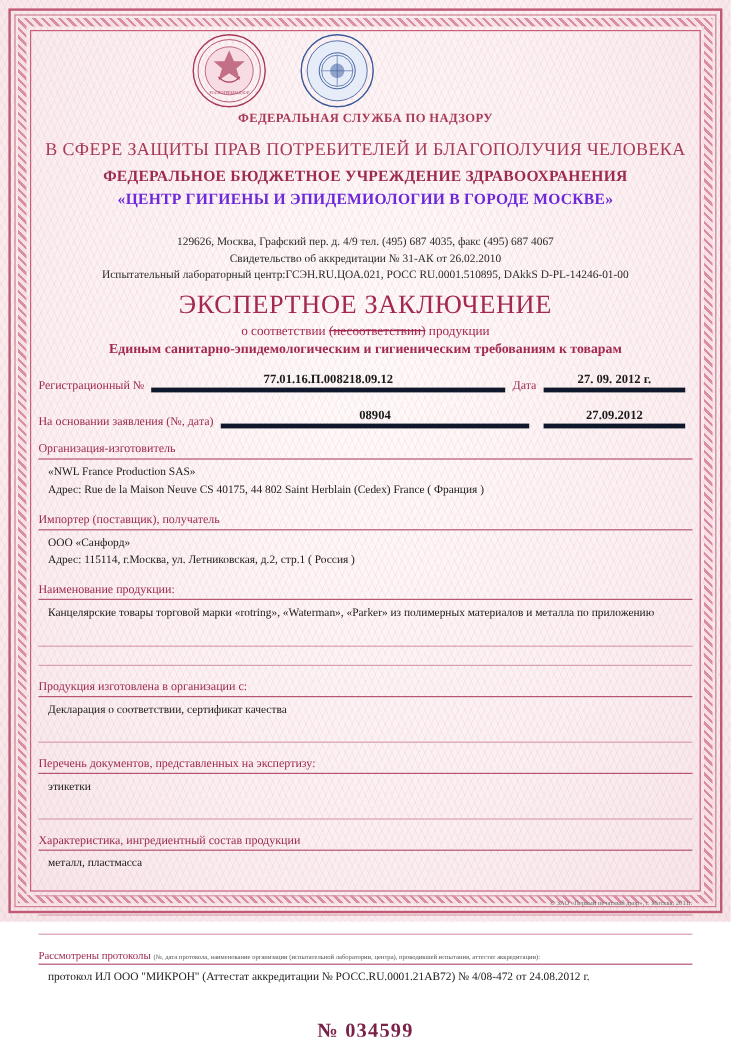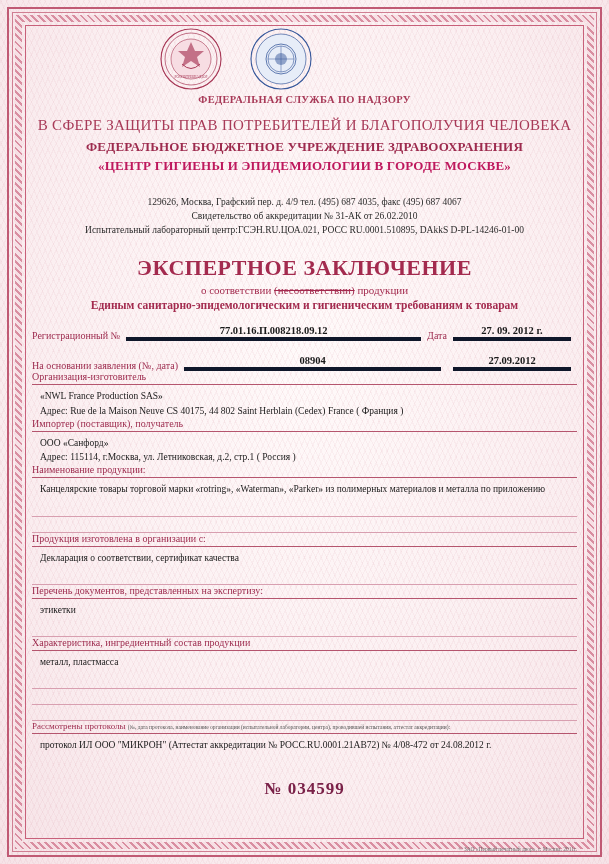--- a/index.html
+++ b/index.html
@@ -9,21 +9,21 @@
   }
   body {
     font-family: "Liberation Serif", serif;
     width: 609px;
     height: 864px;
     overflow: hidden;
   }
   .page {
     position: relative;
     width: 609px;
-    height: 864px;
+    height: 768px;
     background: #fdf3f4;
     box-sizing: border-box;
   }
   
   .bg-tint {
     position: absolute;
     inset: 0;
     background:
       repeating-linear-gradient(65deg, rgba(200,110,130,0.07) 0px, rgba(200,110,130,0.07) 1px, rgba(255,255,255,0) 1px, rgba(255,255,255,0) 5px),
       repeating-linear-gradient(-65deg, rgba(200,110,130,0.07) 0px, rgba(200,110,130,0.07) 1px, rgba(255,255,255,0) 1px, rgba(255,255,255,0) 5px),
@@ -96,38 +96,38 @@
   }
   .org-line3 {
     font-size: 13px;
     color: #9d2b4e;
     font-weight: bold;
     margin-top: 5px;
     letter-spacing: 0.2px;
   }
   .org-line4 {
     font-size: 13px;
-    color: #be185d;
+    color: #6d28d9;
     font-weight: bold;
     margin-top: 3px;
     letter-spacing: 0.2px;
   }
   .addr-block {
     text-align: center;
     margin-top: 22px;
     color: #2b2b2b;
     font-size: 9.5px;
     line-height: 1.45;
   }
   .title-main {
     text-align: center;
     color: #a32a4e;
     font-size: 22px;
-    font-weight: bold;
-    margin-top: 18px;
+    font-weight: normal;
+    margin-top: 4px;
     letter-spacing: 0.5px;
   }
   .title-sub {
     text-align: center;
     color: #a32a4e;
     font-size: 11px;
     margin-top: 3px;
   }
   .strike {
     text-decoration: line-through;
@@ -163,21 +163,21 @@
     border-bottom: 4px solid #0f172a;
     margin: 0 6px;
     height: 13px;
     display: flex;
     align-items: flex-end;
     justify-content: center;
     padding-bottom: 1px;
   }
 
   .section {
-    margin-top: 0;
+    margin-top: 12px;
   }
   .section-title {
     color: #9d2b4e;
     font-size: 10px;
     border-bottom: 1px solid #b5556e;
     padding-bottom: 2px;
   }
   .section-title.small-note {
     font-size: 9px;
   }

